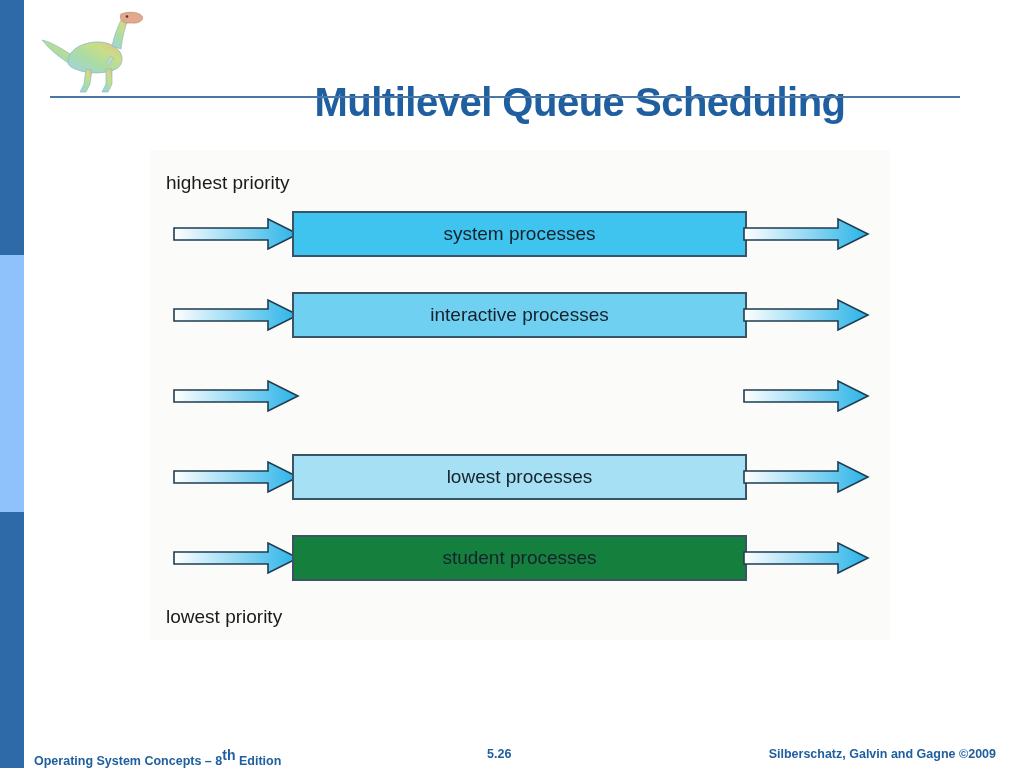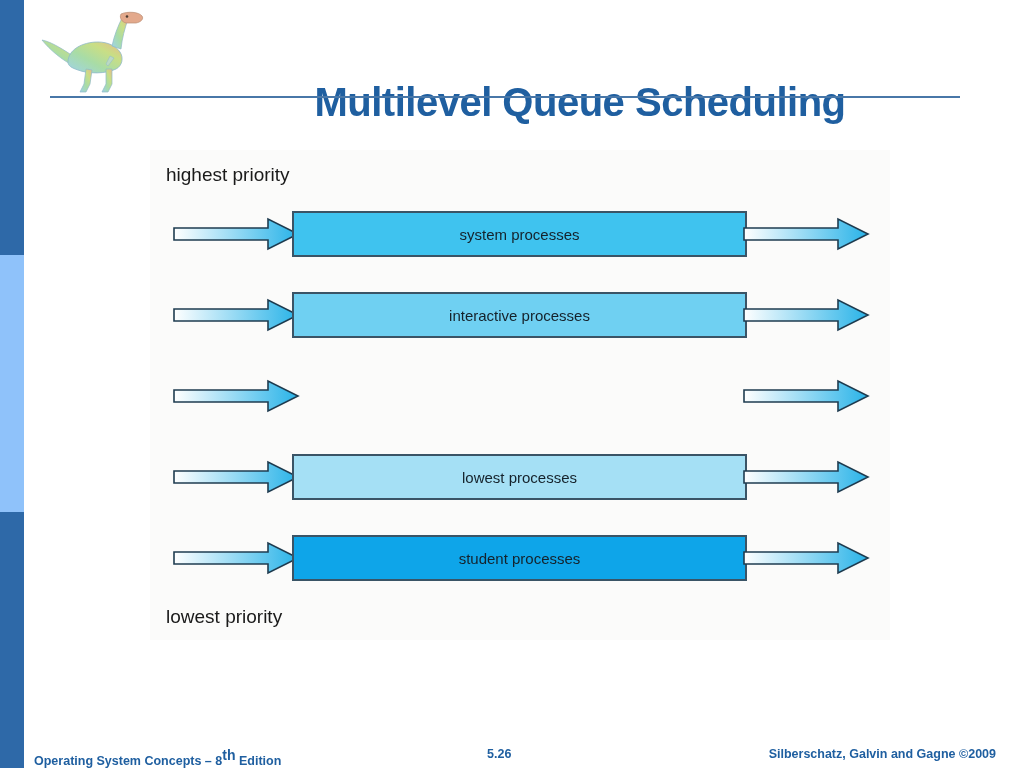--- a/index.html
+++ b/index.html
@@ -65,21 +65,21 @@
   }
 
   .prio-label {
     position: absolute;
     left: 16px;
     font-size: 19px;
     color: #1A1A1A;
     font-family: "Liberation Sans", sans-serif;
     white-space: nowrap;
   }
-  #label-highest { top: 14px; }
+  #label-highest { top: 22px; }
   #label-lowest  { top: 456px; }
 
   .queue-row {
     position: absolute;
     left: 0;
     width: 740px;
     height: 46px;
   }
 
   
@@ -99,21 +99,21 @@
     position: absolute;
     left: 142px; top: 0;
     width: 455px; height: 46px;
     box-sizing: border-box;
     border: 2px solid #3A5466;
     display: flex;
     align-items: center;
     justify-content: center;
   }
   .queue-box-label {
-    font-size: 15px;
+    font-size: 19px;
     color: #15222B;
     font-family: "Liberation Sans", sans-serif;
     white-space: nowrap;
   }
 
   
   #footer { position: absolute; left: 0; top: 735px; width: 1024px; height: 33px; }
   .footer-text {
     position: absolute;
     font-size: 12.5px;
@@ -263,21 +263,21 @@
       <div class="queue-row" style="top: 385px;">
         <div class="arrow-in"><svg width="128" height="46" viewBox="0 0 128 46">
             <defs>
               <linearGradient id="agin4" x1="0" y1="0" x2="1" y2="0">
                 <stop offset="0%" stop-color="#FFFFFF"></stop>
                 <stop offset="100%" stop-color="#29B3E8"></stop>
               </linearGradient>
             </defs>
             <path d="M2 17 L96 17 L96 8 L126 23 L96 38 L96 29 L2 29 Z" fill="url(#agin4)" stroke="#1F3C50" stroke-width="1.6" stroke-linejoin="miter"></path>
           </svg></div>
-        <div class="queue-box" style="background: #0ea5e9; border-color: rgb(58, 84, 102); text-align: center;">
+        <div class="queue-box" style="background: #15803d; border-color: rgb(58, 84, 102); text-align: center;">
           <span class="queue-box-label">student processes</span>
         </div>
         <div class="arrow-out"><svg width="128" height="46" viewBox="0 0 128 46">
             <defs>
               <linearGradient id="agout4" x1="0" y1="0" x2="1" y2="0">
                 <stop offset="0%" stop-color="#FFFFFF"></stop>
                 <stop offset="100%" stop-color="#29B3E8"></stop>
               </linearGradient>
             </defs>
             <path d="M2 17 L96 17 L96 8 L126 23 L96 38 L96 29 L2 29 Z" fill="url(#agout4)" stroke="#1F3C50" stroke-width="1.6" stroke-linejoin="miter"></path>

